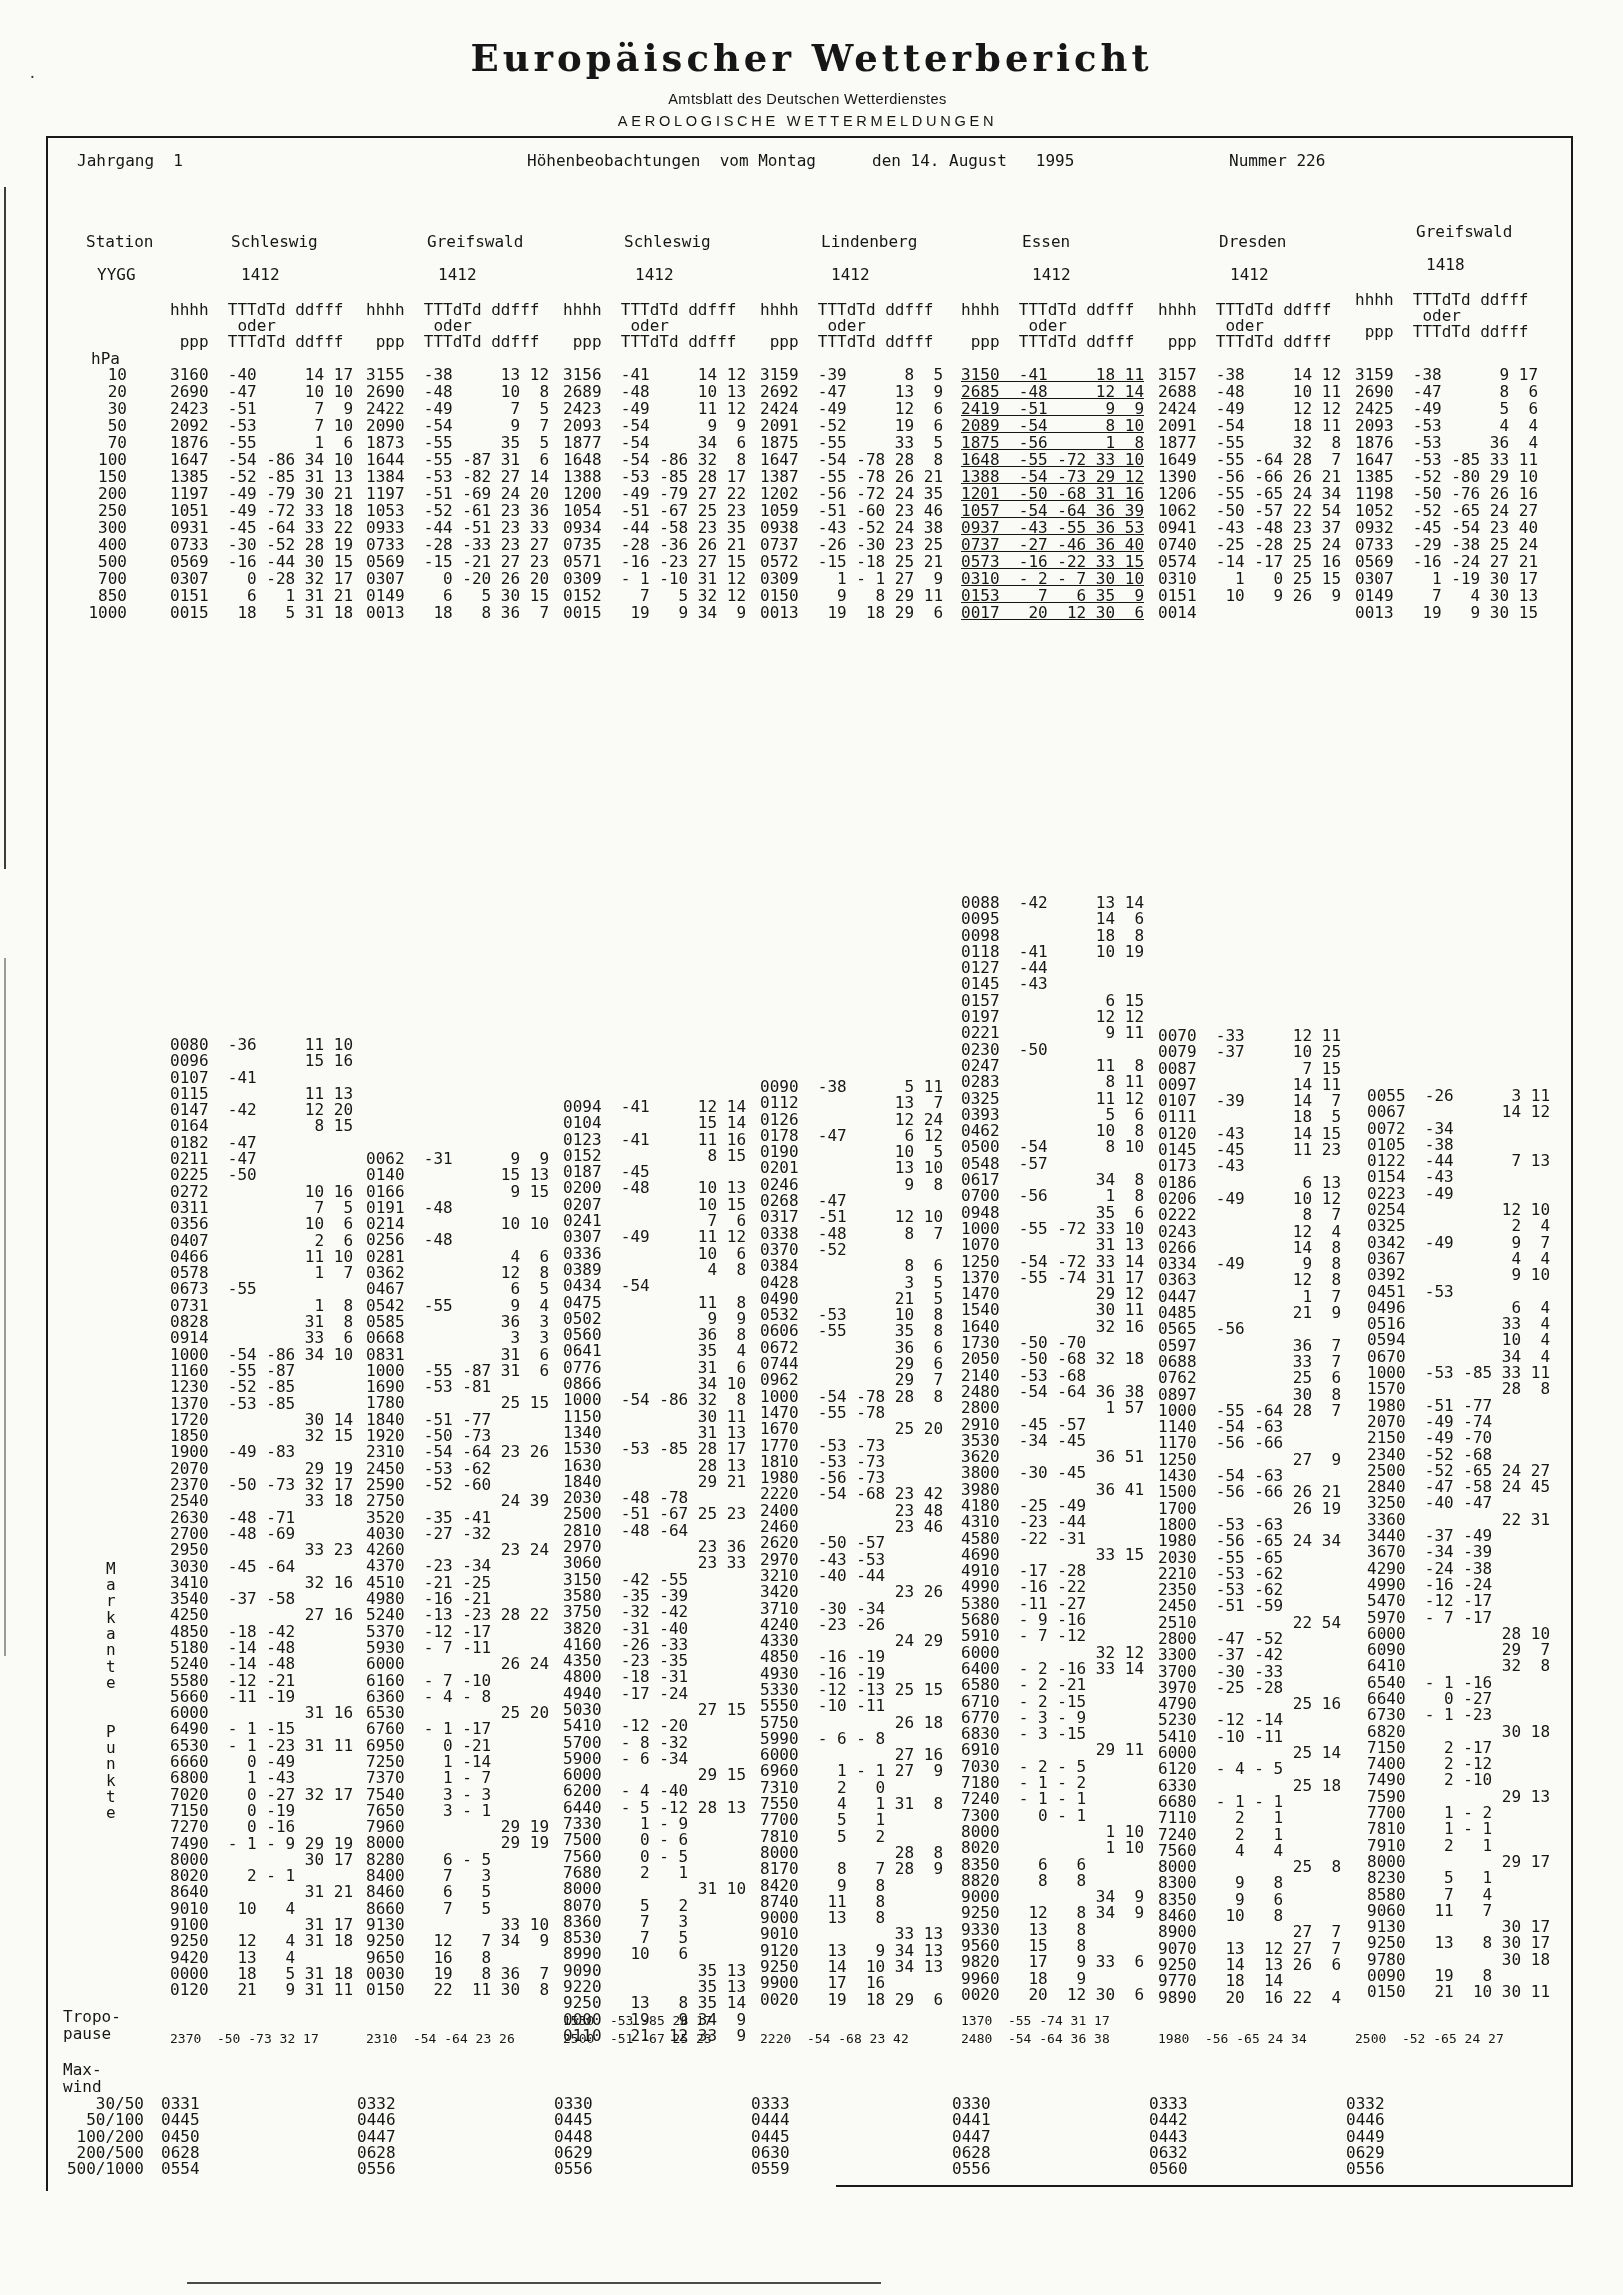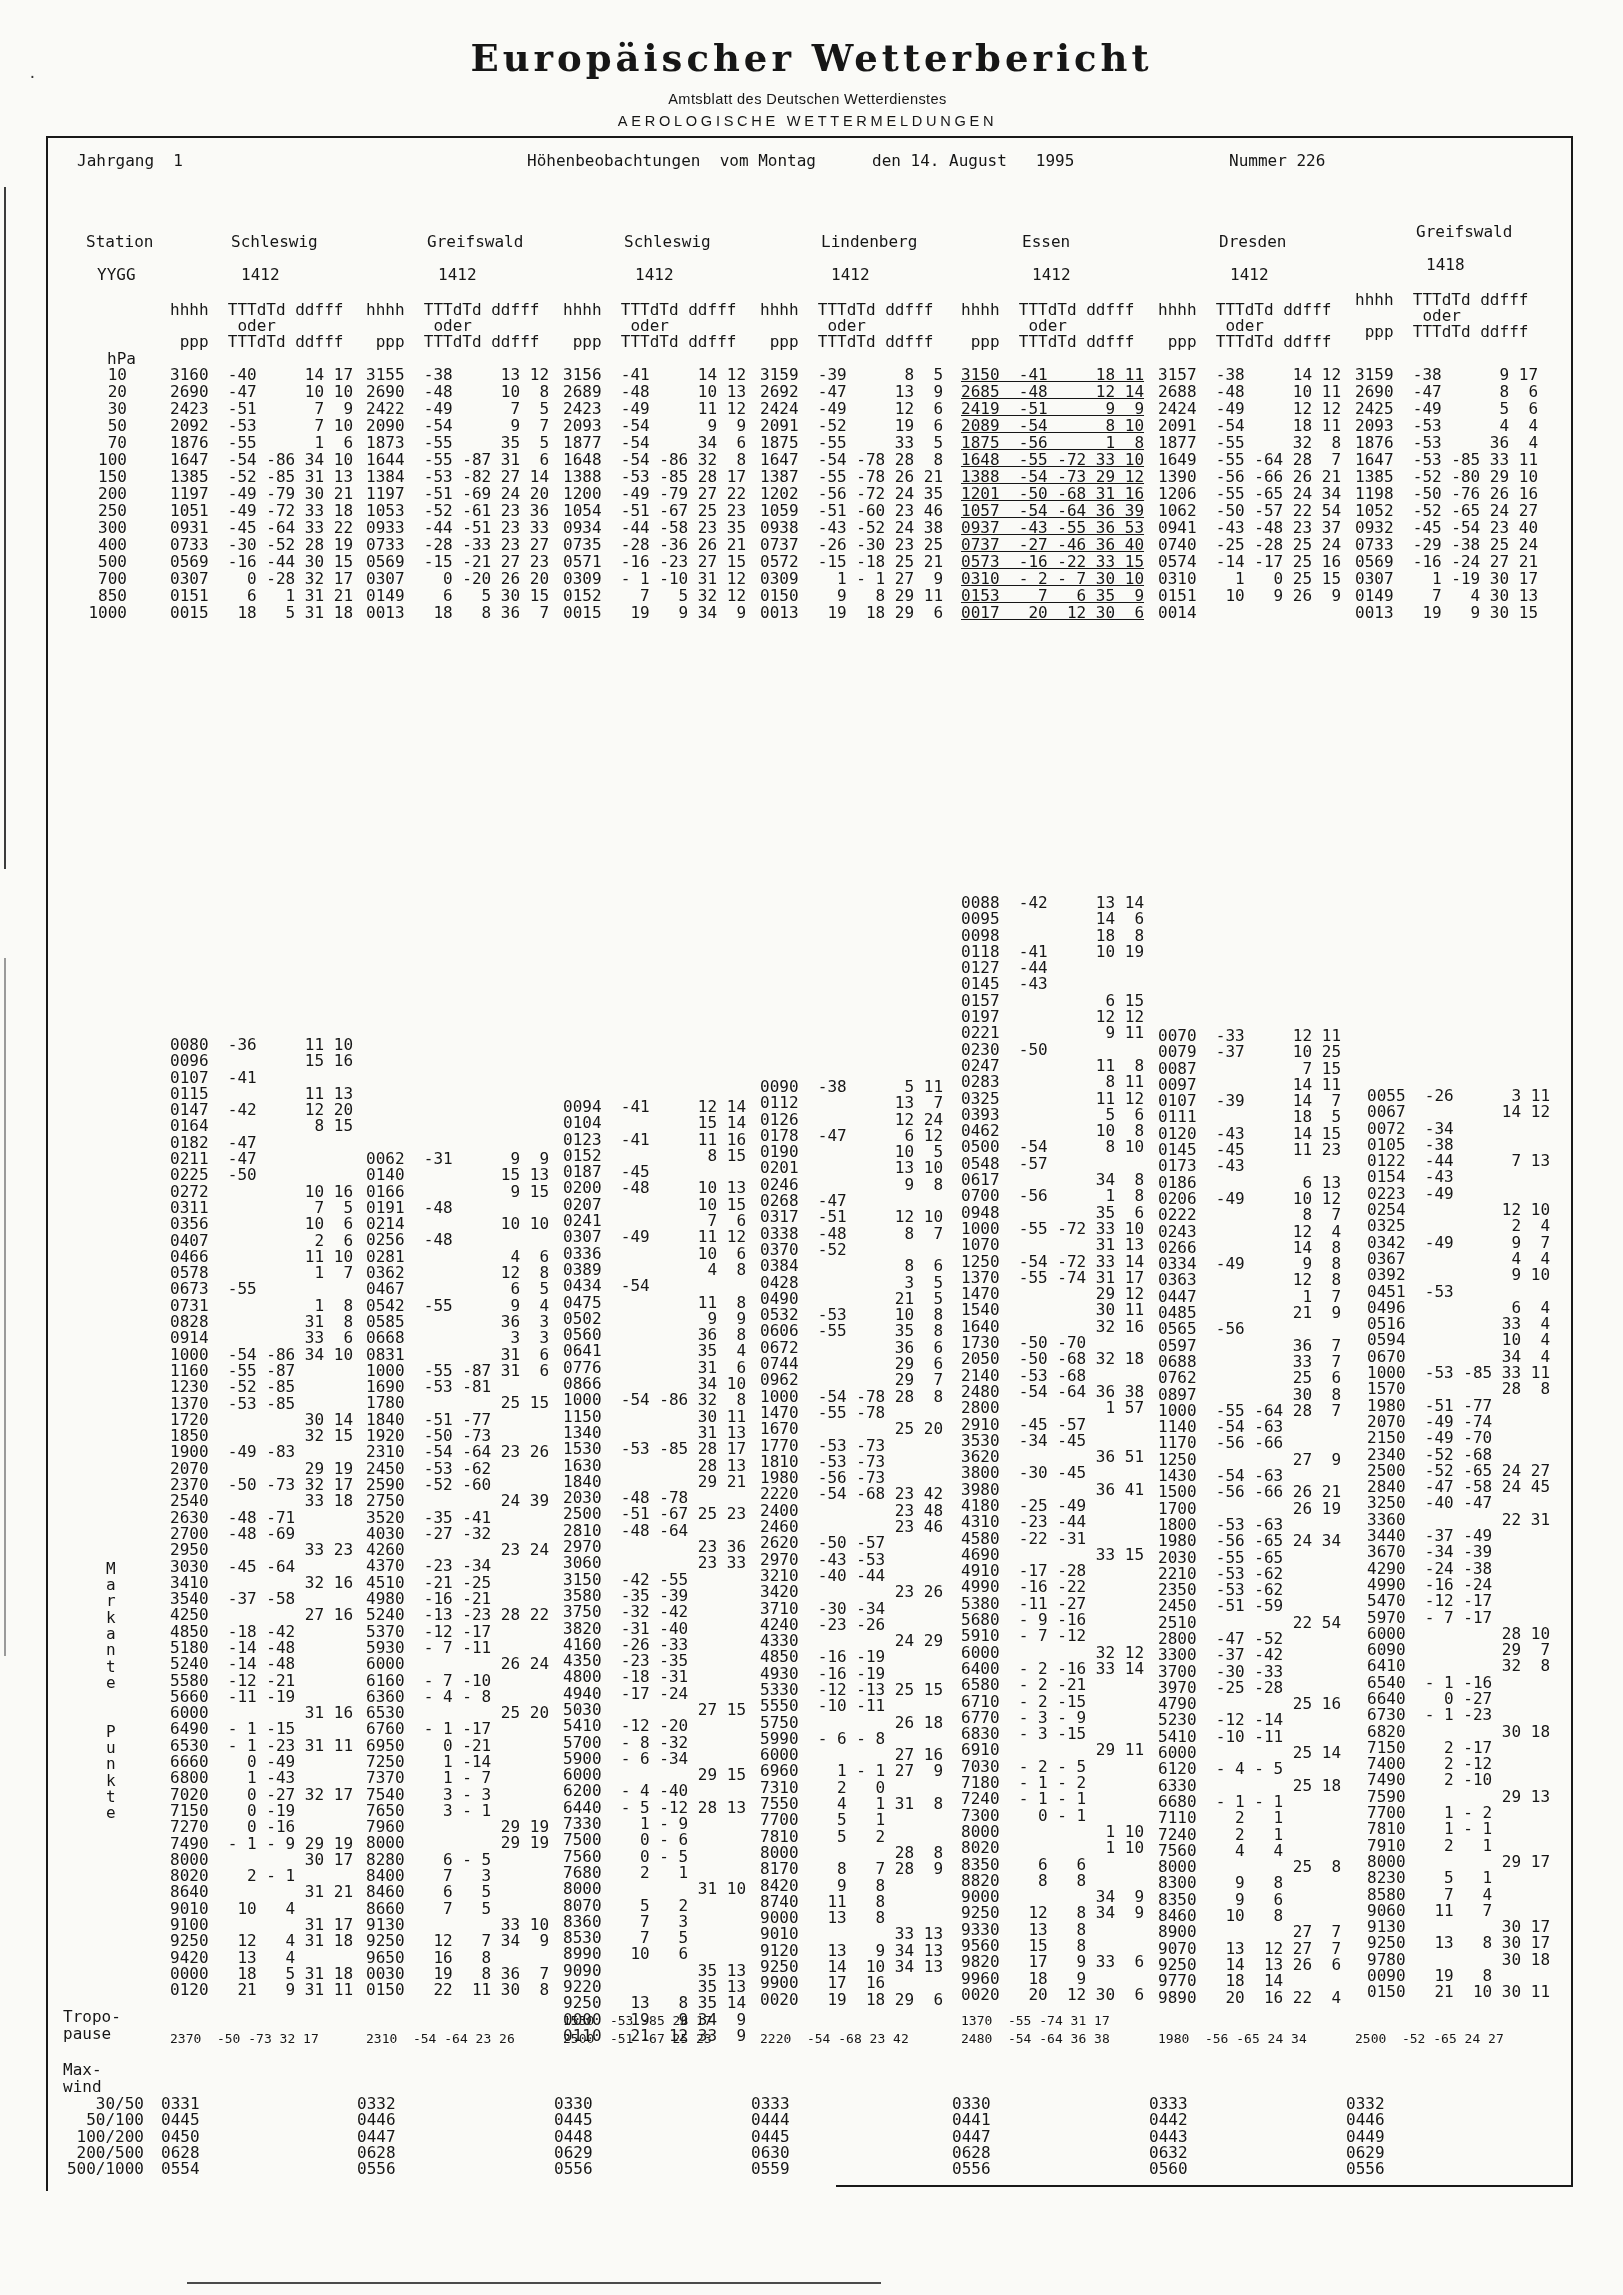--- a/index.html
+++ b/index.html
@@ -35,21 +35,21 @@
 <div class="vline" style="left:4px;top:187px;width:1.6px;height:682px;background:#3c3c3c;"></div>
 <div class="vline" style="left:4px;top:958px;width:1.6px;height:698px;background:#9a9a9a;"></div>
 <div class="hline" style="left:187px;top:2282px;width:694px;height:1.6px;background:#4a4a4a;"></div>
 
 <span class="abs hdr" style="left:77px;top:151px;">Jahrgang  1</span>
 <span class="abs hdr" style="left:527px;top:151px;">Höhenbeobachtungen  vom Montag</span>
 <span class="abs hdr" style="left:872px;top:151px;">den 14. August   1995</span>
 <span class="abs hdr" style="left:1229px;top:151px;">Nummer 226</span>
 <span class="abs hdr" style="left:86px;top:232px;">Station</span>
 <span class="abs hdr" style="left:97px;top:265px;">YYGG</span>
-<span class="abs hdr" style="left:107px;top:349px;">hPa</span>
+<span class="abs hdr" style="left:91px;top:349px;">hPa</span>
 
 <div id="gen">
     <pre class="blk" style="left: 78px; top: 366px; line-height: 17px; text-align: right; width: 49px;">  10
   20
   30
   50
   70
  100
  150
  200

